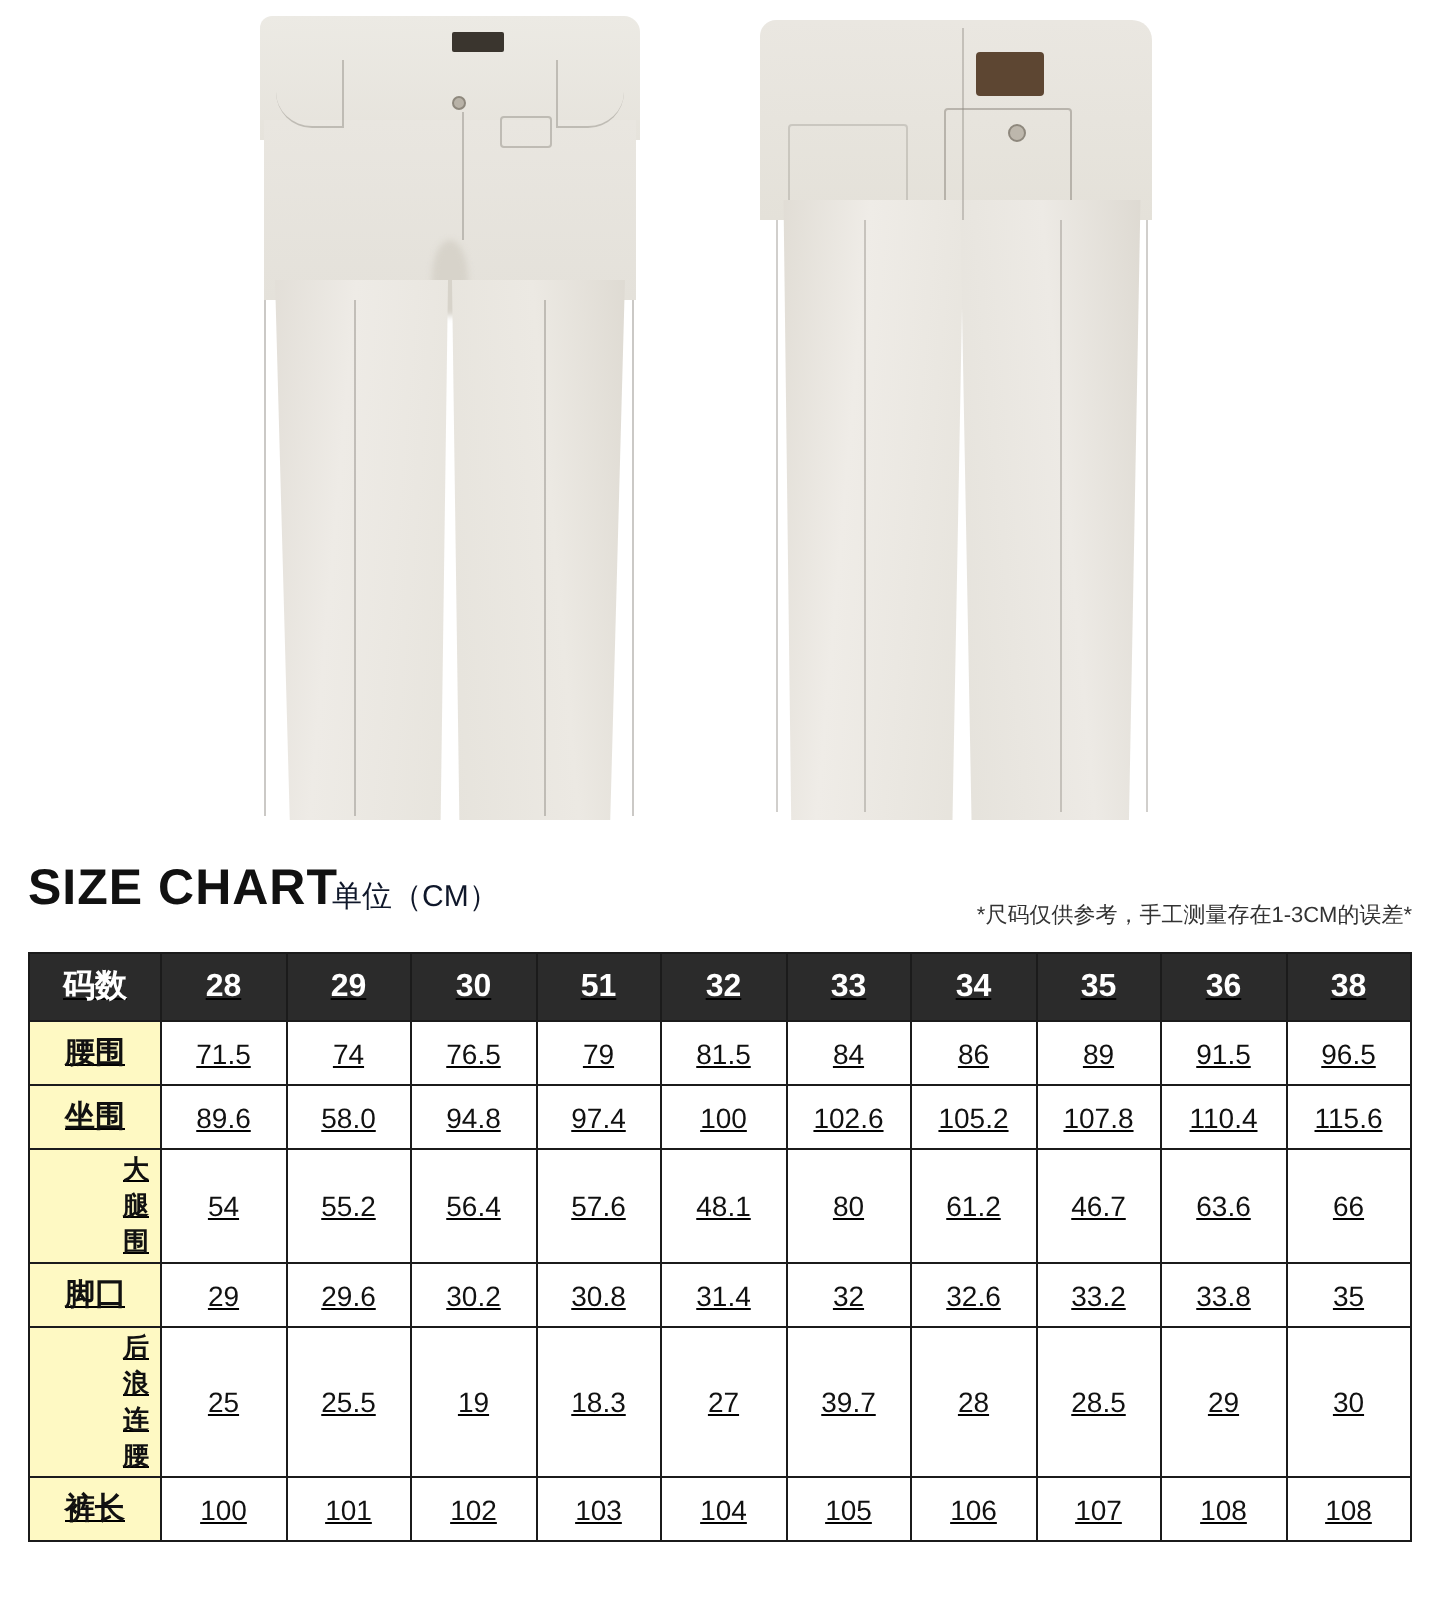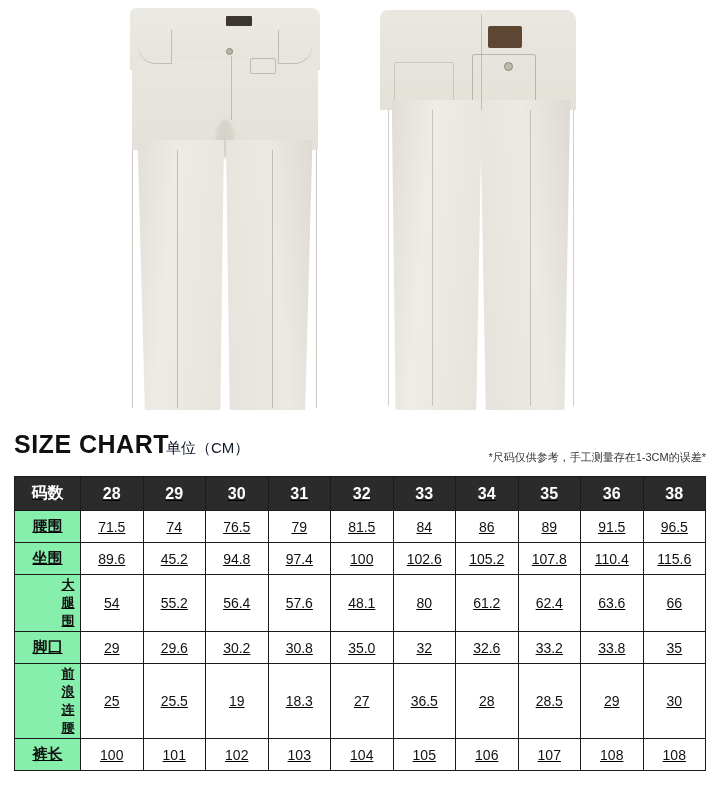--- a/index.html
+++ b/index.html
@@ -198,21 +198,21 @@
     background: #2b2b2b;
     color: #ffffff;
     font-weight: bold;
     font-size: 16px;
     height: 34px;
   }
   table.size-table thead th.rowlabel {
     font-size: 16px;
   }
   table.size-table tbody th {
-    background: #86efac;
+    background: #fef9c3;
     font-weight: bold;
     font-size: 15px;
     color: #111111;
   }
   table.size-table tbody th.small {
     font-size: 13px;
     padding-left: 42px;
   }
   col.first { width: 66px; }
 </style>
@@ -266,21 +266,21 @@
   <table class="size-table">
     <colgroup>
       <col class="first">
     </colgroup>
     <thead>
       <tr>
         <th class="rowlabel">码数</th>
         <th>28</th>
         <th>29</th>
         <th>30</th>
-        <th>31</th>
+        <th>51</th>
         <th>32</th>
         <th>33</th>
         <th>34</th>
         <th>35</th>
         <th>36</th>
         <th>38</th>
       </tr>
     </thead>
     <tbody>
       <tr>
@@ -292,64 +292,64 @@
         <td>81.5</td>
         <td>84</td>
         <td>86</td>
         <td>89</td>
         <td>91.5</td>
         <td>96.5</td>
       </tr>
       <tr>
         <th>坐围</th>
         <td>89.6</td>
-        <td>45.2</td>
+        <td>58.0</td>
         <td>94.8</td>
         <td>97.4</td>
         <td>100</td>
         <td>102.6</td>
         <td>105.2</td>
         <td>107.8</td>
         <td>110.4</td>
         <td>115.6</td>
       </tr>
       <tr>
         <th class="small">大腿围</th>
         <td>54</td>
         <td>55.2</td>
         <td>56.4</td>
         <td>57.6</td>
         <td>48.1</td>
         <td>80</td>
         <td>61.2</td>
-        <td>62.4</td>
+        <td>46.7</td>
         <td>63.6</td>
         <td>66</td>
       </tr>
       <tr>
         <th>脚囗</th>
         <td>29</td>
         <td>29.6</td>
         <td>30.2</td>
         <td>30.8</td>
-        <td>35.0</td>
+        <td>31.4</td>
         <td>32</td>
         <td>32.6</td>
         <td>33.2</td>
         <td>33.8</td>
         <td>35</td>
       </tr>
       <tr>
-        <th class="small">前浪连腰</th>
+        <th class="small">后浪连腰</th>
         <td>25</td>
         <td>25.5</td>
         <td>19</td>
         <td>18.3</td>
         <td>27</td>
-        <td>36.5</td>
+        <td>39.7</td>
         <td>28</td>
         <td>28.5</td>
         <td>29</td>
         <td>30</td>
       </tr>
       <tr>
         <th>裤长</th>
         <td>100</td>
         <td>101</td>
         <td>102</td>

